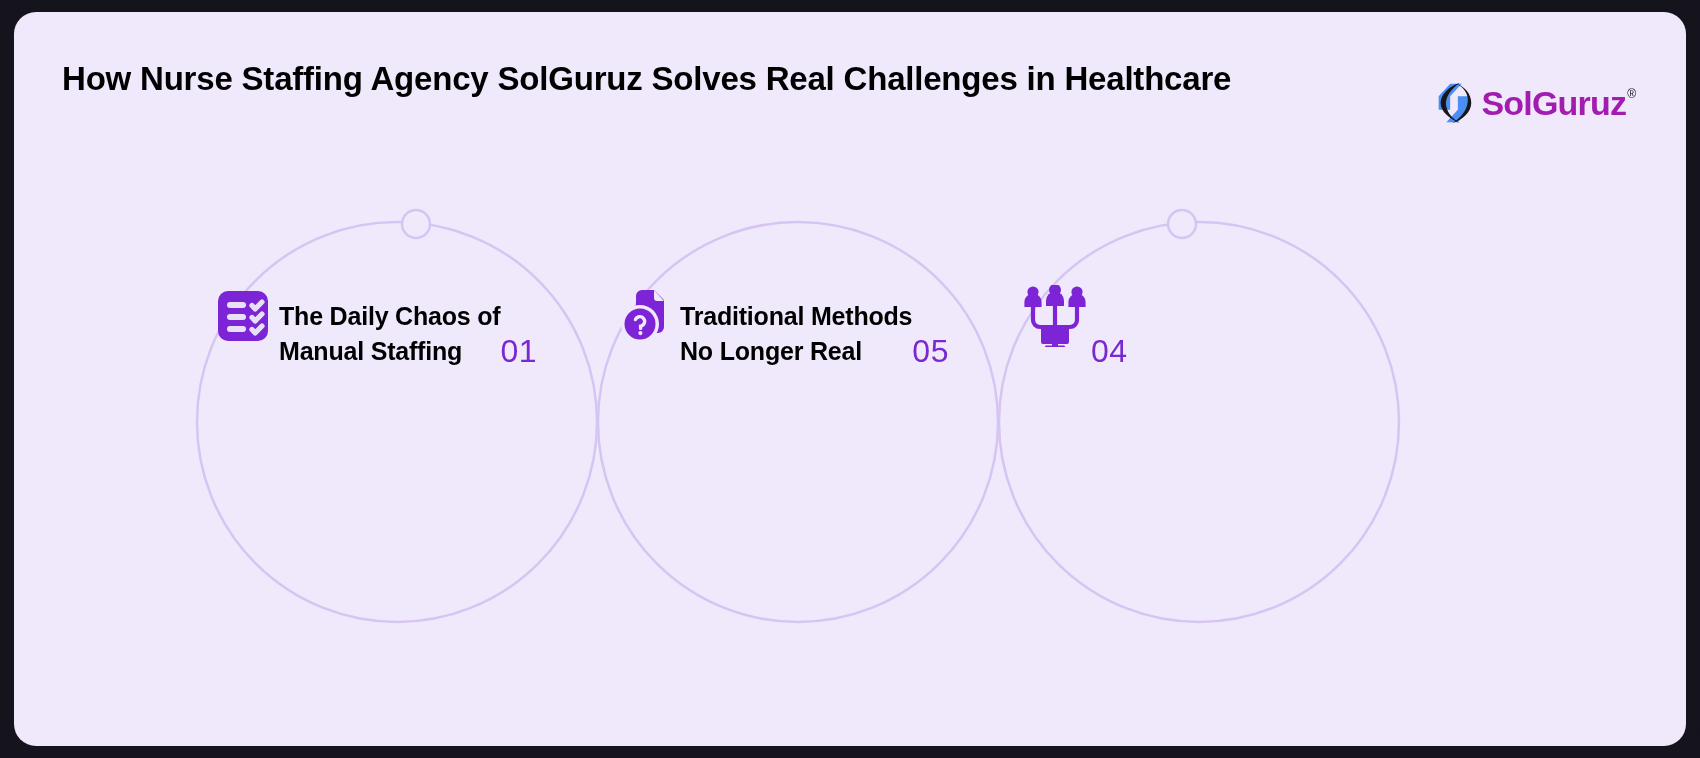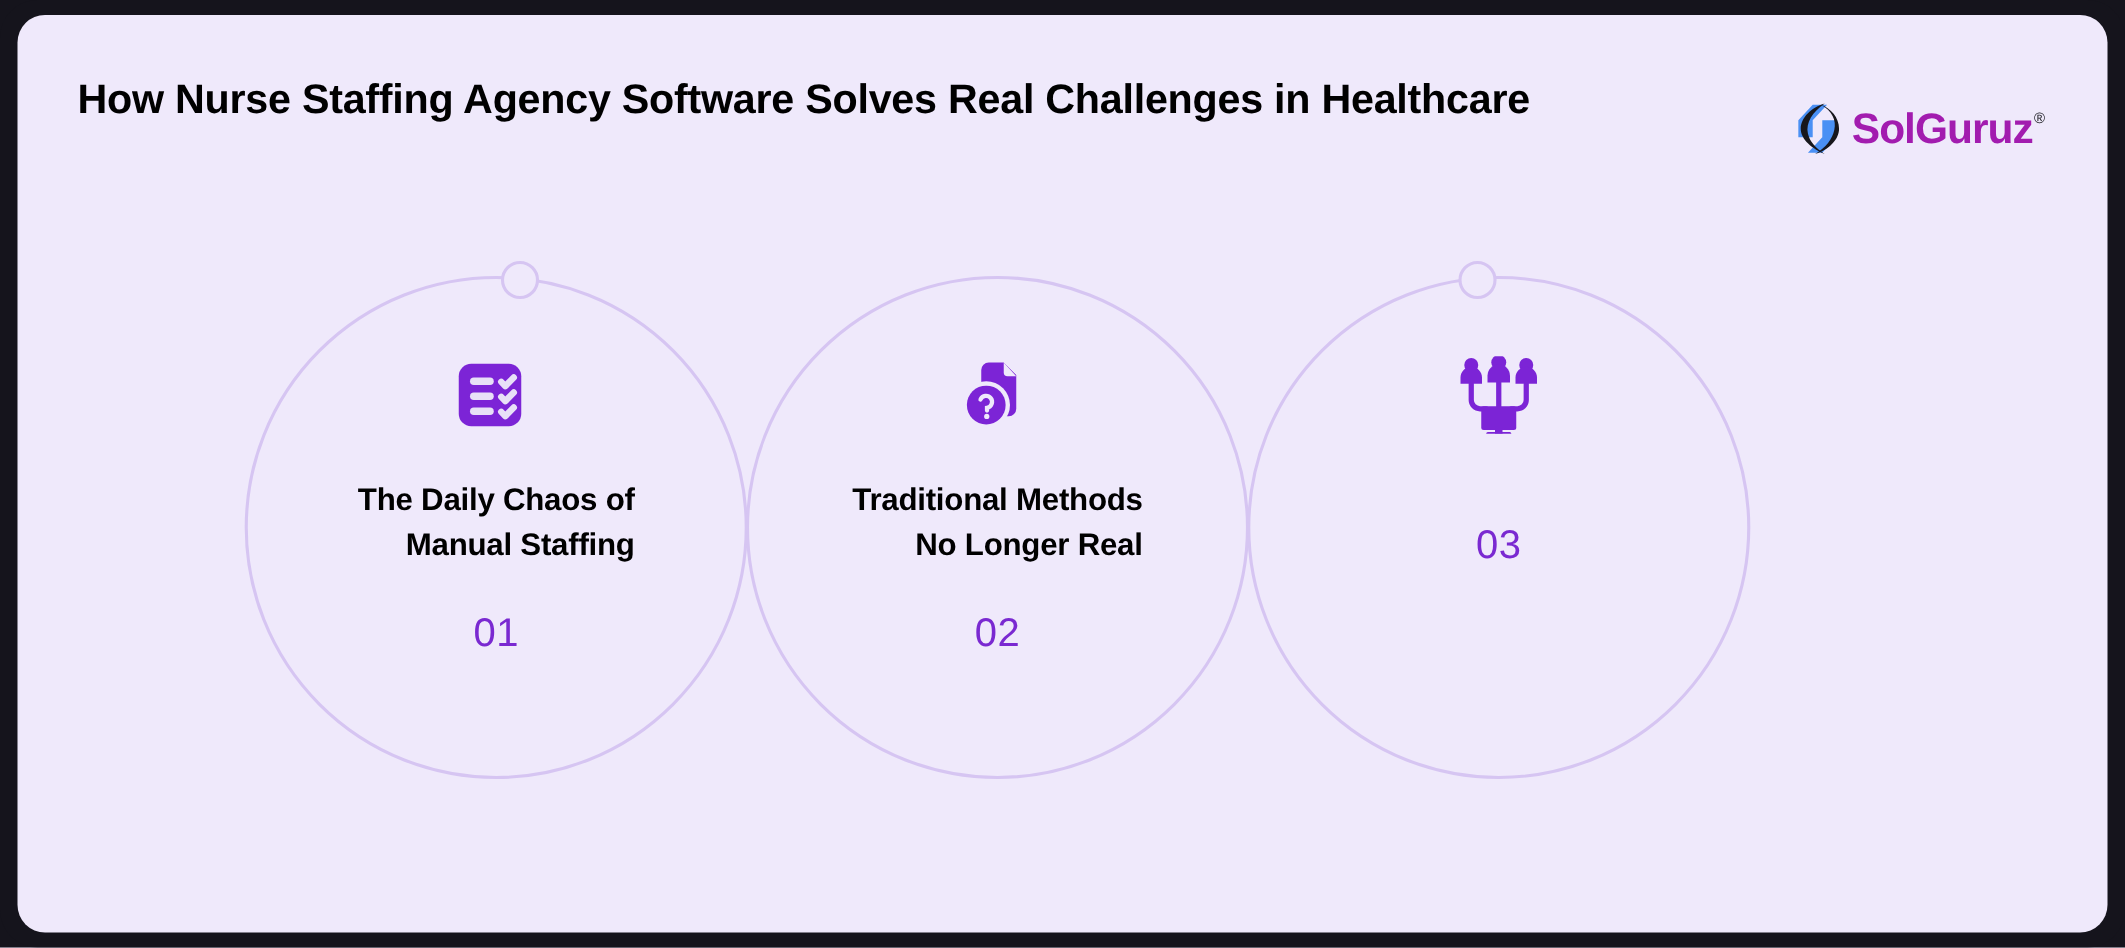--- a/index.html
+++ b/index.html
@@ -110,23 +110,23 @@
     top: 0;
     width: 100%;
     height: 480px;
     pointer-events: none;
   }
 
   .card {
     position: absolute;
     width: 360px;
     top: 78px;
-    text-align: right;
-    display: flex;
-    flex-direction: column;
+    text-align: left;
+    display: flex;
+    flex-direction: row;
     align-items: center;
   }
 
   .card-1 { left: 203px; }
   .card-2 { left: 604px; }
   .card-3 { left: 1005px; }
 
   .card-icon {
     height: 62px;
     display: flex;
@@ -154,21 +154,21 @@
     letter-spacing: 0.5px;
   }
 </style>
 </head>
 <body>
 
 <div class="outer-frame">
   <div class="panel">
 
     <div class="header">
-      <h1 class="page-title">How Nurse Staffing Agency Software Solves Real Challenges in Healthcare</h1>
+      <h1 class="page-title">How Nurse Staffing Agency SolGuruz Solves Real Challenges in Healthcare</h1>
 
       <div class="logo">
         <svg class="logo-mark" viewBox="0 0 48 48">
           <path d="M8 17 L20 4 L32 4 L20 17 L20 31 L8 31 Z" fill="#4a90f4"></path>
           <path d="M28 17 L40 17 L40 31 L28 44 L16 44 L28 31 Z" fill="#4a90f4"></path>
           <path d="M30 3 C20 10, 14 19, 16 28 C17.5 34.5, 22 40, 30 45 C20 41, 10 33, 10 24 C10 15, 19 6, 30 3 Z" fill="#17171c"></path>
           <path d="M27 4 C36 9, 40 17, 38 25 C36.5 32, 31 40, 22 45 C33 42, 42 33, 42 24 C42 14.5, 35 7, 27 4 Z" fill="#17171c"></path>
         </svg>
         <div class="logo-text-wrap">
           <span class="logo-text">SolGuruz</span>
@@ -213,21 +213,21 @@
             <path d="M18 5 h18 l10 10 v27 a6 6 0 0 1 -6 6 H24 a6 6 0 0 1 -6 -6 V11 a6 6 0 0 1 6 -6 z" fill="#7c24d6"></path>
             <path d="M36 5 v8 a3 3 0 0 0 3 3 h7 z" fill="#efe9fb"></path>
             <circle cx="22" cy="39" r="19" fill="#efe9fb"></circle>
             <circle cx="22" cy="39" r="15.5" fill="#7c24d6"></circle>
             <path d="M17.4 34.6 a4.8 4.8 0 1 1 5.2 6.6 v2.2" fill="none" stroke="#efe9fb" stroke-width="3.4" stroke-linecap="round"></path>
             <circle cx="22.4" cy="48.1" r="2.1" fill="#efe9fb"></circle>
           </svg>
         </div>
         <div class="card-heading">Traditional Methods
 No Longer Real</div>
-        <div class="card-number">02</div>
+        <div class="card-number">05</div>
       </div>
 
       <div class="card card-3">
         <div class="card-icon">
           <svg width="72" height="62" viewBox="0 0 72 62">
 
             <path d="M14 22 v13 a7 7 0 0 0 7 7 h5" fill="none" stroke="#7c24d6" stroke-width="4.2" stroke-linecap="round"></path>
             <path d="M58 22 v13 a7 7 0 0 1 -7 7 h-5" fill="none" stroke="#7c24d6" stroke-width="4.2" stroke-linecap="round"></path>
             <path d="M36 20 v22" fill="none" stroke="#7c24d6" stroke-width="4.2" stroke-linecap="round"></path>
 
@@ -238,18 +238,18 @@
             <path d="M49.4 22 v-5 a8.6 8.6 0 0 1 17.2 0 v5 z" fill="#7c24d6"></path>
 
             <circle cx="36" cy="5" r="6" fill="#7c24d6"></circle>
             <path d="M27 21 v-5.4 a9 9 0 0 1 18 0 V21 z" fill="#7c24d6"></path>
 
             <rect x="22" y="40" width="28" height="19" rx="2" fill="#7c24d6"></rect>
             <rect x="33" y="59" width="6" height="3" fill="#7c24d6"></rect>
             <rect x="26" y="60.5" width="20" height="2.6" rx="1.3" fill="#7c24d6"></rect>
           </svg>
         </div>
-        <div class="card-number">03</div>
+        <div class="card-number">04</div>
       </div>
 
     </div>
   </div>
 </div>
 
 </body></html>

